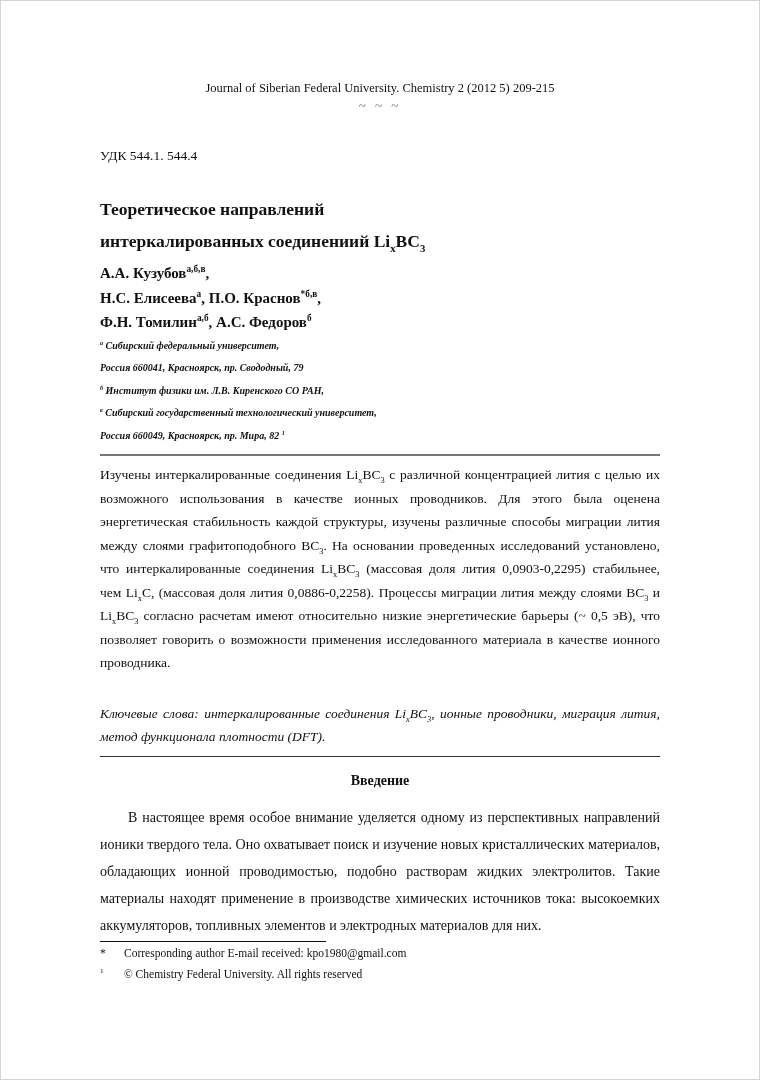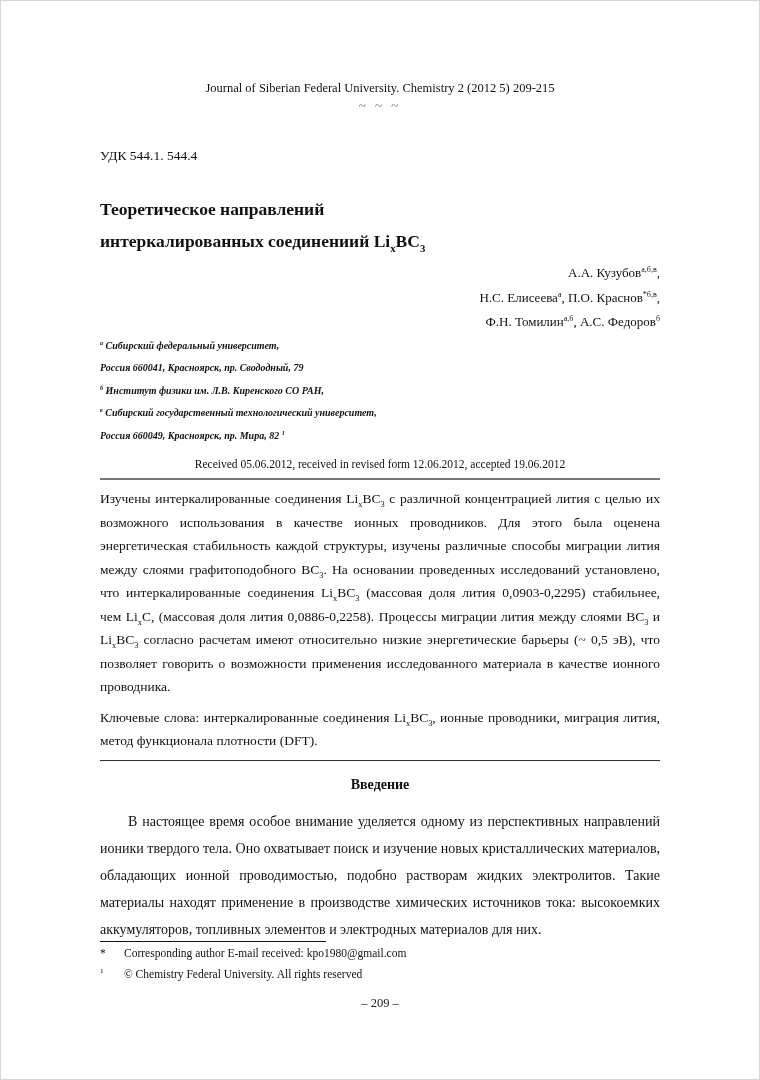--- a/index.html
+++ b/index.html
@@ -16,33 +16,33 @@
   }
   .content { padding: 80px 100px 0 100px; }
 
   .journal-line { text-align: center; font-size: 12.5px; line-height: 16px; }
   .tilde-sep   { text-align: center; font-size: 13px; line-height: 13px; margin-top: 3px; color: #666; letter-spacing: 3px; }
 
   .udc { margin-top: 36px; font-size: 13.5px; }
 
   .title { margin-top: 29px; font-size: 17.5px; font-weight: bold; line-height: 32px; }
 
-  .authors { margin-top: 4px; text-align: right; font-weight: normal; font-size: 13px; line-height: 24.5px; }
+  .authors { margin-top: 4px; text-align: left; font-weight: bold; font-size: 15px; line-height: 24.5px; }
   .affils  { text-align: left; font-style: italic; font-size: 10px; line-height: 22.5px; font-weight: bold; }
 
   sup { font-size: 62%; line-height: 0; }
   sub { font-size: 62%; line-height: 0; }
 
   .received { margin-top: 10px; text-align: center; font-size: 11.5px; line-height: 14px; }
 
   .rule-thick { margin: 7px 0 0 0; border: 0; border-top: 2px solid #777777; }
   .rule-thin  { margin: 7px 0 0 0; border: 0; border-top: 1px solid #333333; }
 
   .abstract { margin-top: 7px;  font-size: 13.5px; line-height: 23.5px; text-align: justify; word-spacing: 1px; }
-  .keywords { margin-top: 7px; font-size: 13.5px; line-height: 23.5px; text-align: justify; }
+  .keywords { margin-top: 27px; font-style: italic; font-size: 13.5px; line-height: 23.5px; text-align: justify; }
 
   .section-heading { margin-top: 15px; text-align: center; font-weight: bold; font-size: 14px; line-height: 18px; }
   .intro-para { margin-top: 14px; font-size: 14px; line-height: 27px; text-align: justify; text-indent: 28px; }
 
   .footer { position: absolute; left: 100px; right: 100px; top: 941px; }
   .fn-rule { width: 226px; margin: 0; border: 0; border-top: 1px solid #111; }
   .fn { display: flex; font-size: 11.5px; line-height: 19px; margin-top: 2px; }
   .fn-marker { width: 24px; flex: none; }
   .fn-text { flex: 1; }
   .page-number { text-align: center; font-size: 12.5px; margin-top: 12px; color: #222; }
@@ -70,21 +70,20 @@
     </div>
 
     <div class="affils">
       <div><sup>а</sup> Сибирский федеральный университет,</div>
       <div>Россия 660041, Красноярск, пр. Свододный, 79</div>
       <div><sup>б</sup> Институт физики им. Л.В. Киренского СО РАН,</div>
       <div><sup>в</sup> Сибирский государственный технологический университет,</div>
       <div>Россия 660049, Красноярск, пр. Мира, 82 <sup>1</sup></div>
     </div>
 
-    <div class="received">Received 05.06.2012, received in revised form 12.06.2012, accepted 19.06.2012</div>
 
     <hr class="rule-thick">
 
     <div class="abstract">Изучены интеркалированные соединения Li<sub>x</sub>BC<sub>3</sub> с различной концентрацией лития с целью их возможного использования в качестве ионных проводников. Для этого была оценена энергетическая стабильность каждой структуры, изучены различные способы миграции лития между слоями графитоподобного BC<sub>3</sub>. На основании проведенных исследований установлено, что интеркалированные соединения Li<sub>x</sub>BC<sub>3</sub> (массовая доля лития 0,0903-0,2295) стабильнее, чем Li<sub>x</sub>C, (массовая доля лития 0,0886-0,2258). Процессы миграции лития между слоями BC<sub>3</sub> и Li<sub>x</sub>BC<sub>3</sub> согласно расчетам имеют относительно низкие энергетические барьеры (~ 0,5 эВ), что позволяет говорить о возможности применения исследованного материала в качестве ионного проводника.</div>
 
     <div class="keywords">Ключевые слова: интеркалированные соединения Li<sub>x</sub>BC<sub>3</sub>, ионные проводники, миграция лития, метод функционала плотности (DFT).</div>
 
     <hr class="rule-thin">
 
     <div class="section-heading">Введение</div>
@@ -96,15 +95,14 @@
   <div class="footer">
     <hr class="fn-rule">
     <div class="fn">
       <span class="fn-marker">*</span>
       <span class="fn-text">Corresponding author E-mail received: kpo1980@gmail.com</span>
     </div>
     <div class="fn">
       <span class="fn-marker"><sup>1</sup></span>
       <span class="fn-text">© Chemistry Federal University. All rights reserved</span>
     </div>
-    <div class="page-number">– 209 –</div>
   </div>
 </div>
 
 </body></html>

